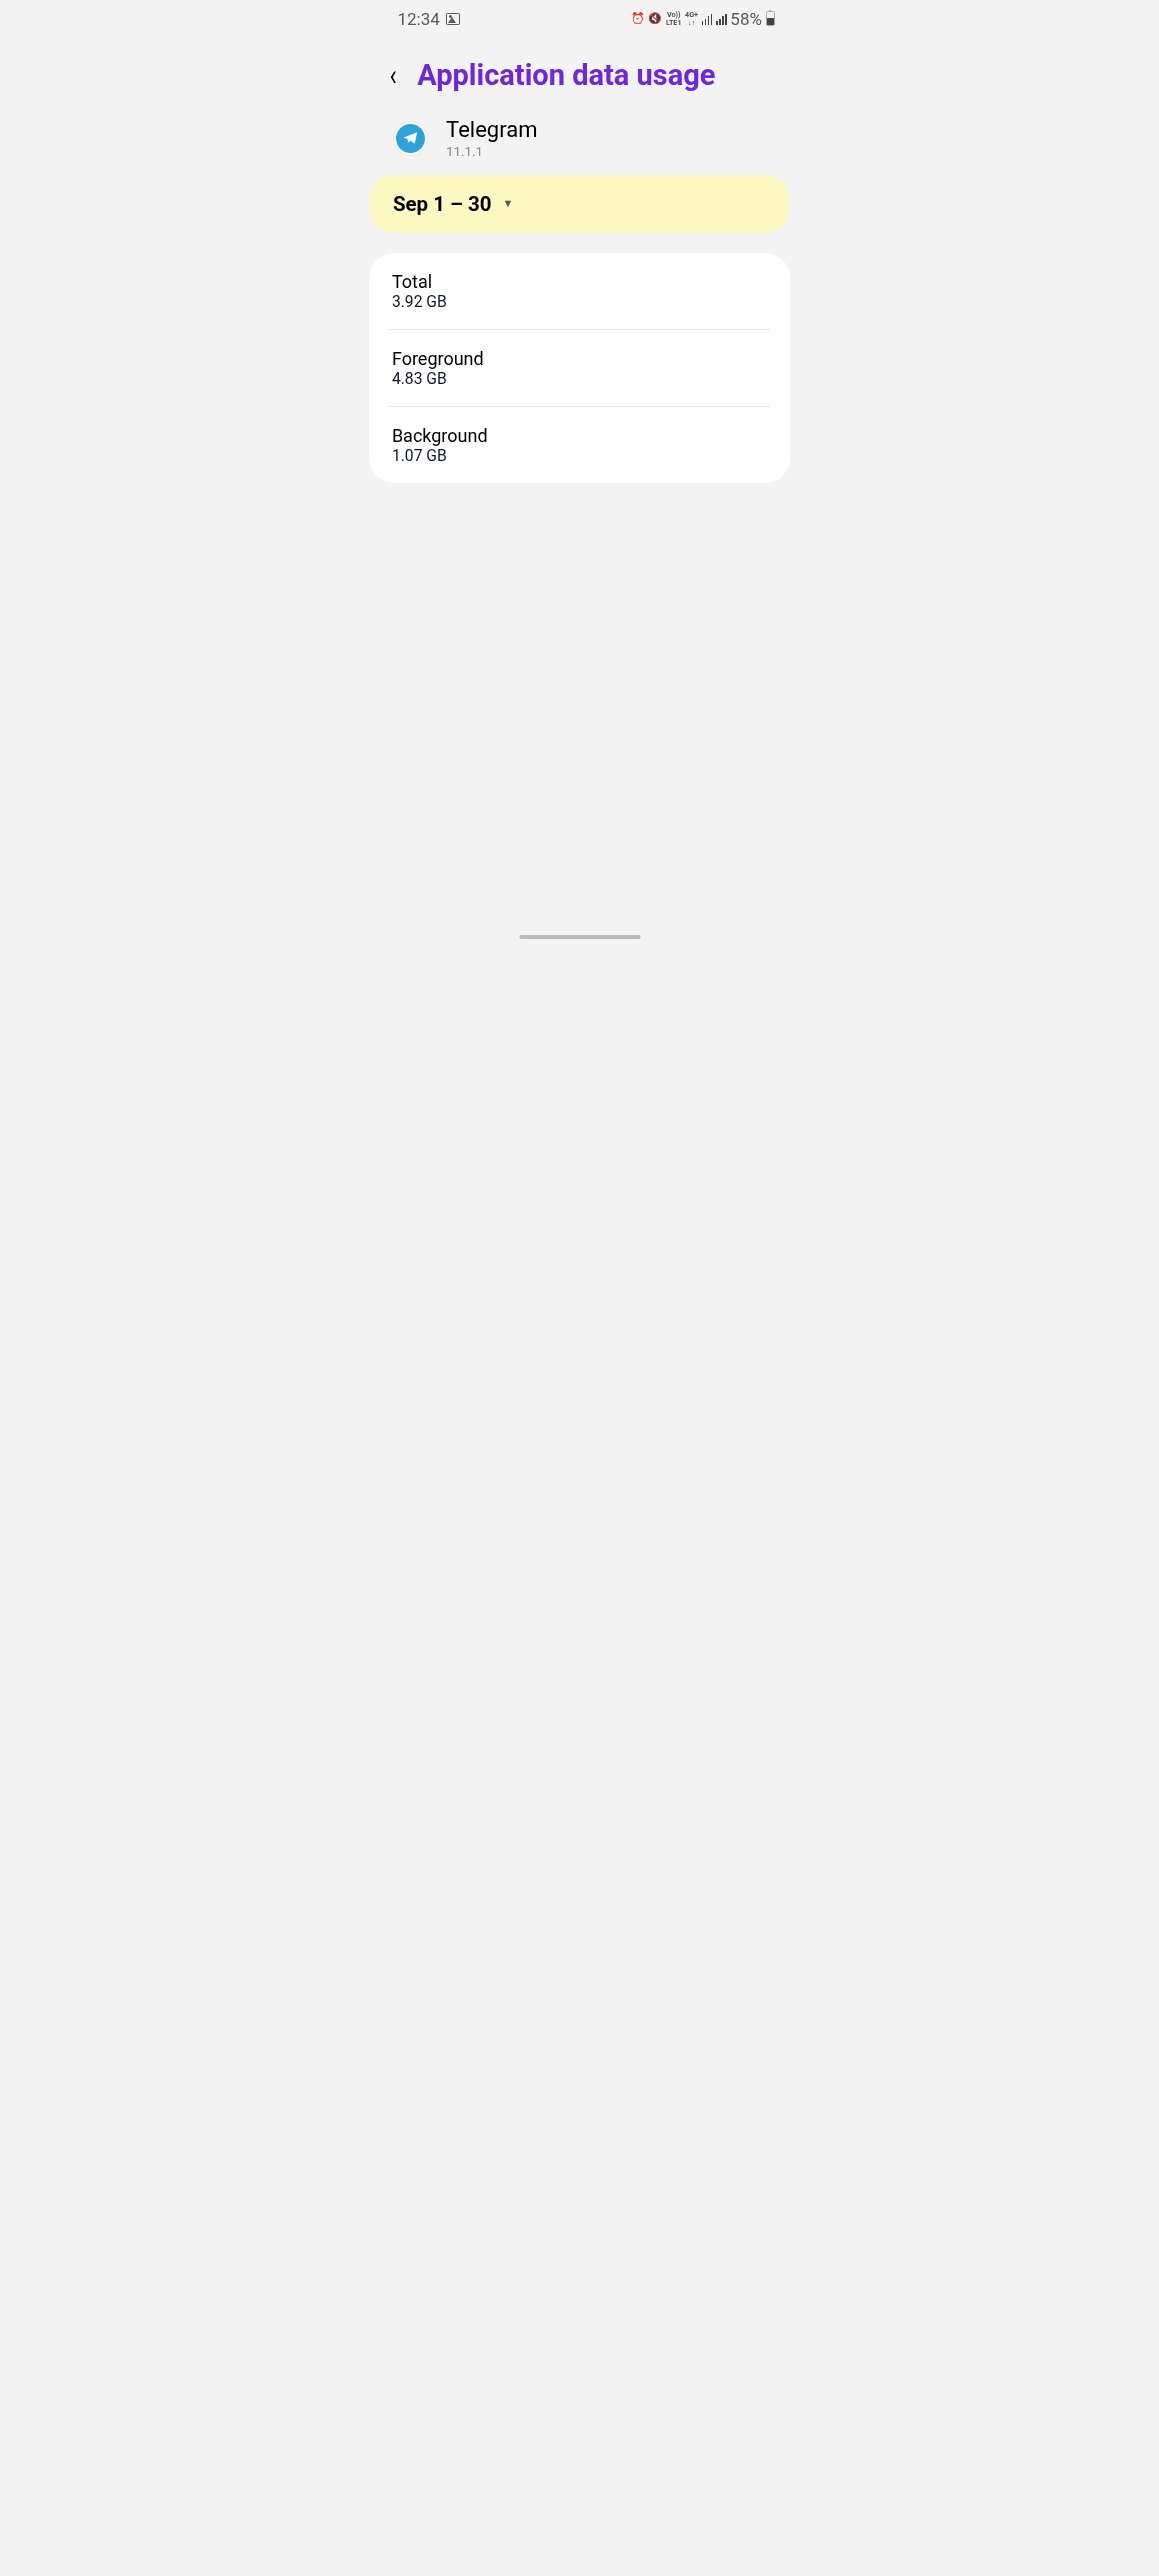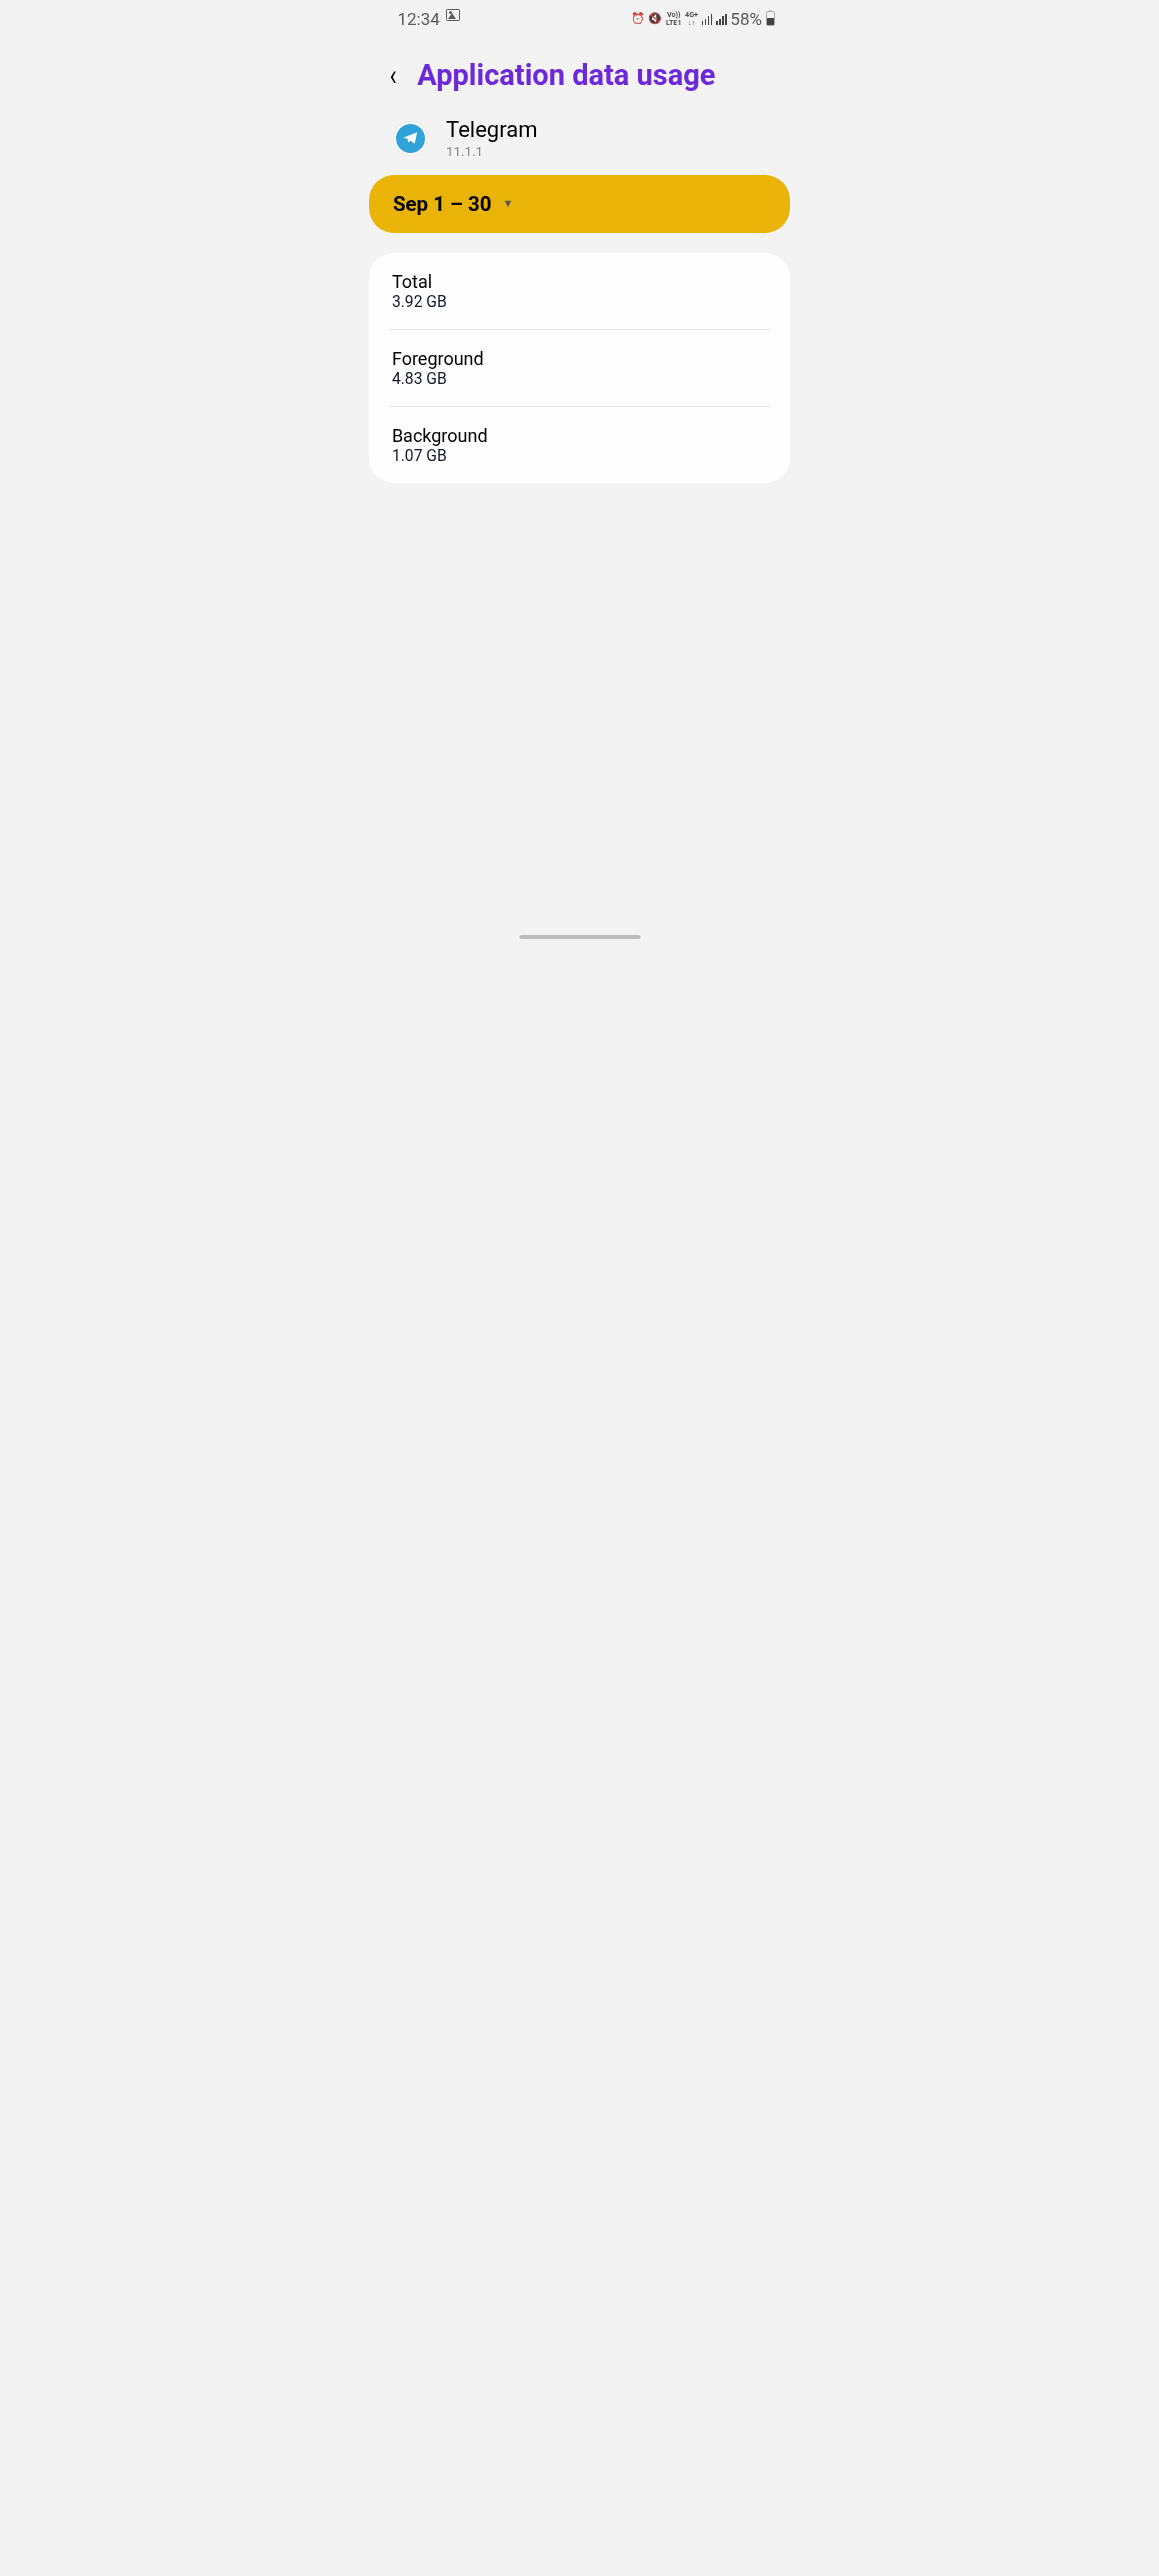--- a/index.html
+++ b/index.html
@@ -23,20 +23,21 @@
       display: flex;
       justify-content: space-between;
       align-items: center;
       padding: 8.5px 18px 6px 31px;
       font-size: 17px;
       color: #5a5a5a;
       font-weight: 400;
     }
     .status-left {
       display: flex;
+      align-items: center;
       gap: 6px;
     }
     .status-right {
       display: flex;
       align-items: center;
       gap: 3.6px;
     }
     .picture-icon {
       width: 14.5px;
       height: 12px;
@@ -164,21 +165,21 @@
       font-size: 22px;
       color: #000;
       font-weight: 400;
     }
     .app-version {
       font-size: 13.3px;
       color: #868686;
       margin-top: 2.4px;
     }
     .date-selector-card {
-      background: #eab308;
+      background: #fef9c3;
       border-radius: 25px;
       padding: 17px 24px;
       margin: 3.6px 2.4px 20.5px 2.4px;
     }
     .date-selector {
       display: flex;
       align-items: center;
       gap: 11px;
     }
     .date-text {

